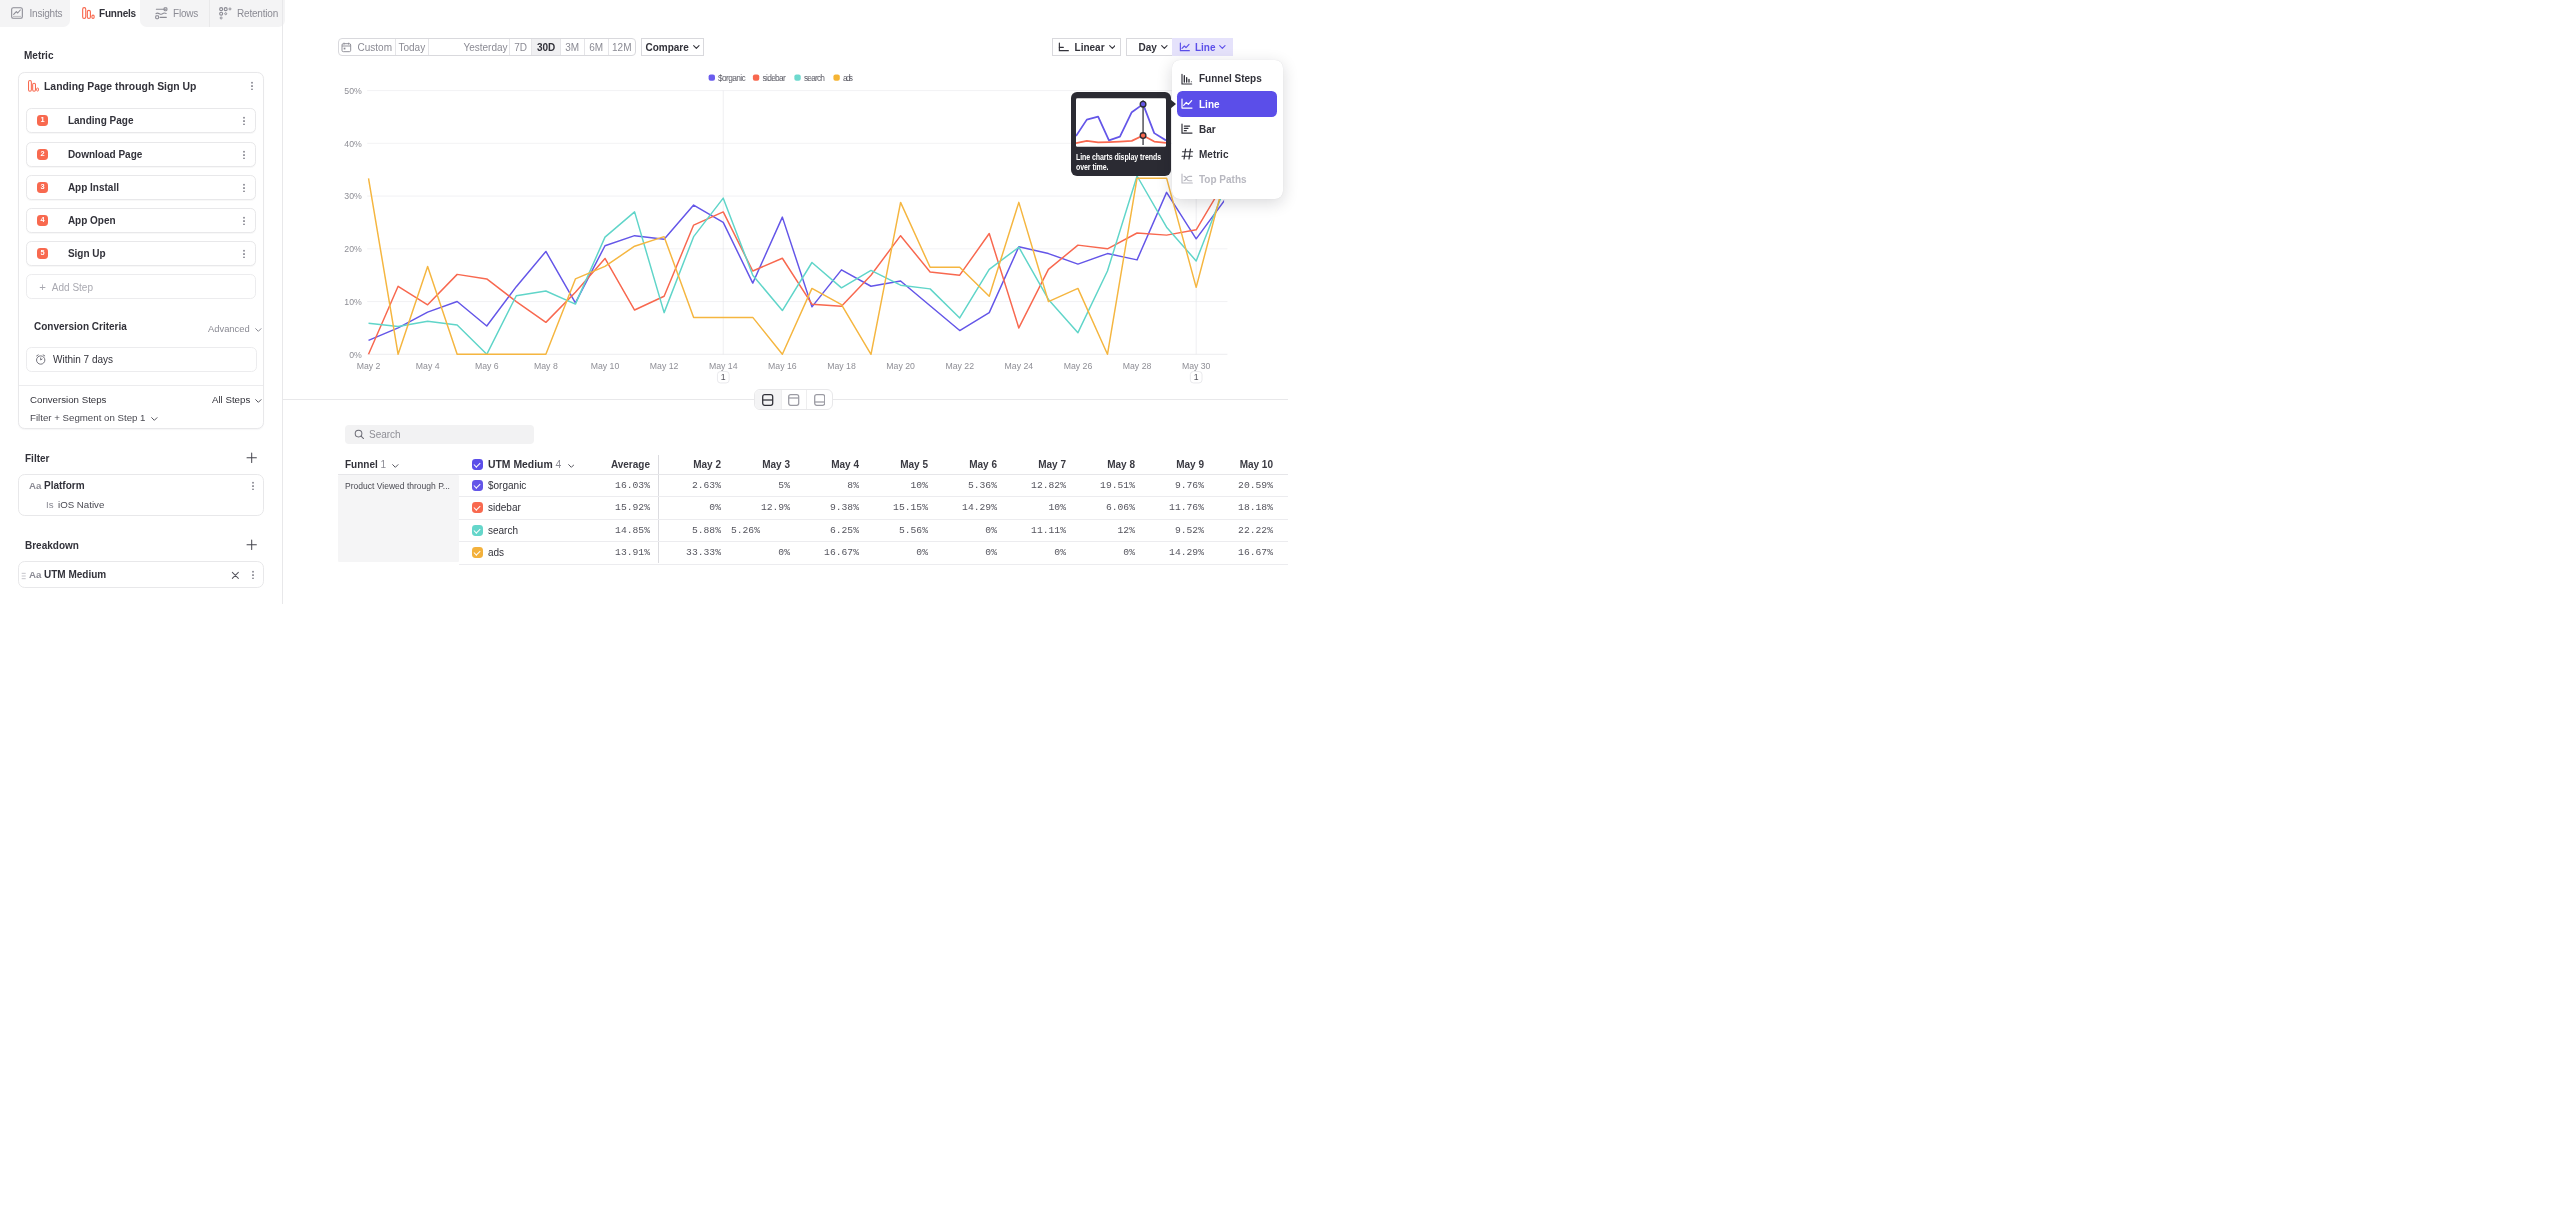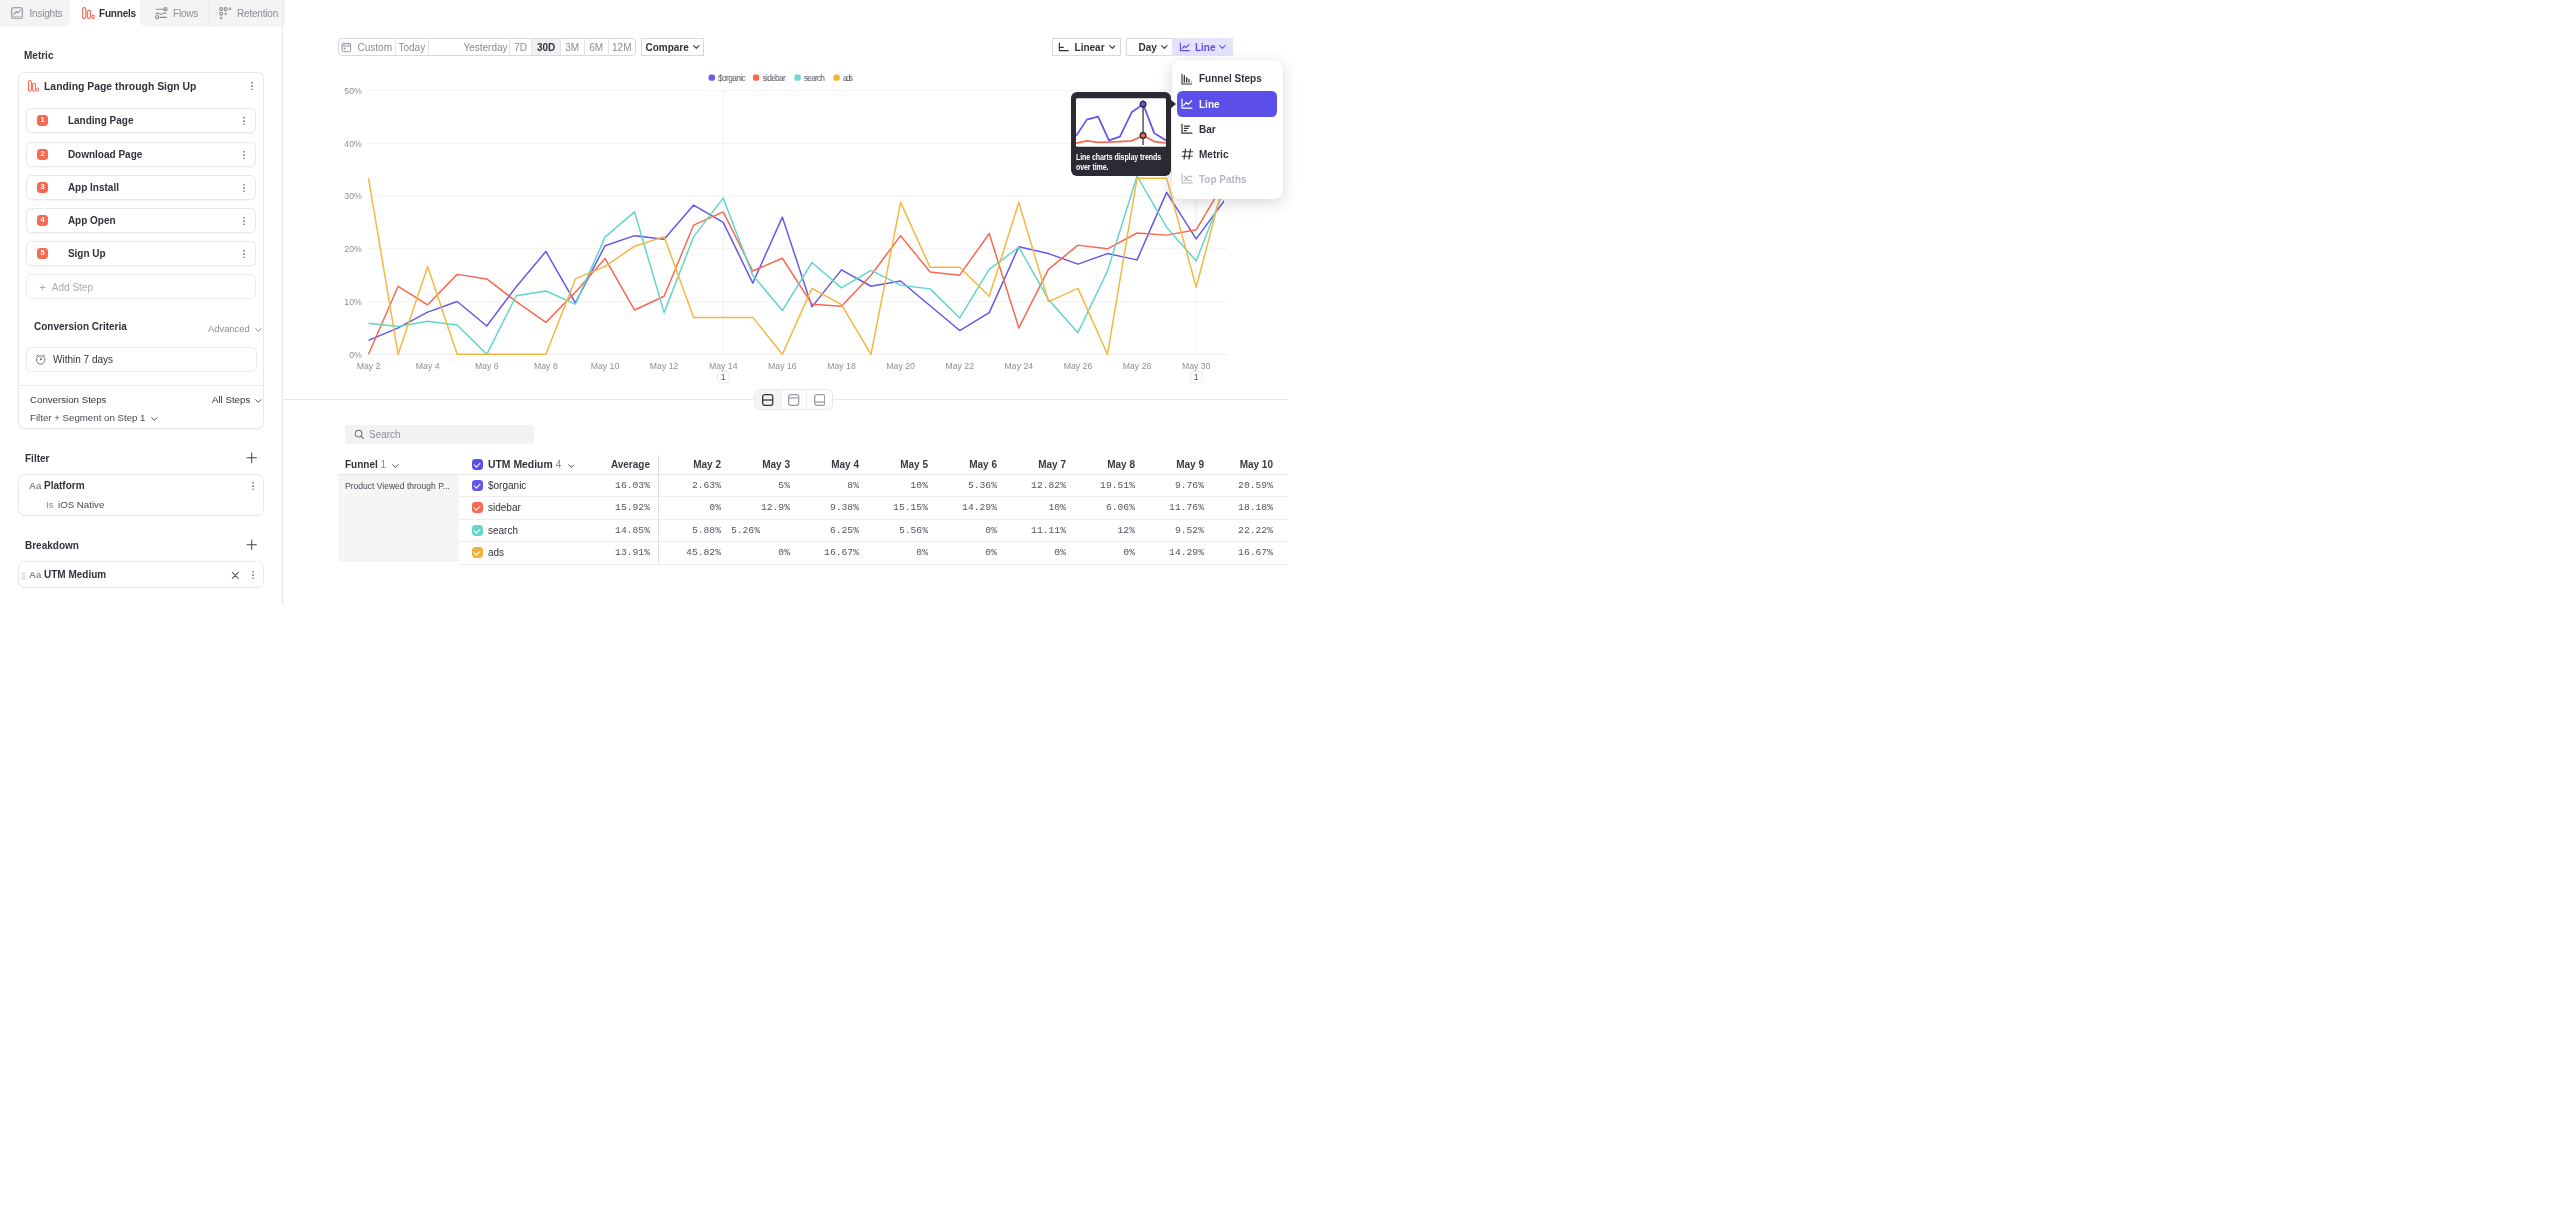--- a/index.html
+++ b/index.html
@@ -391,21 +391,21 @@
 <div class="val" style="left:693px;top:525px;">5.26%</div>
 <div class="val" style="left:792px;top:525px;">6.25%</div>
 <div class="val" style="left:861px;top:525px;">5.56%</div>
 <div class="val" style="left:930px;top:525px;">0%</div>
 <div class="val" style="left:999px;top:525px;">11.11%</div>
 <div class="val" style="left:1068px;top:525px;">12%</div>
 <div class="val" style="left:1137px;top:525px;">9.52%</div>
 <div class="val" style="left:1206px;top:525px;">22.22%</div>
 
 <div class="val" style="left:583px;top:547px;">13.91%</div>
-<div class="val" style="left:654px;top:547px;">45.82%</div>
+<div class="val" style="left:654px;top:547px;">33.33%</div>
 <div class="val" style="left:723px;top:547px;">0%</div>
 <div class="val" style="left:792px;top:547px;">16.67%</div>
 <div class="val" style="left:861px;top:547px;">0%</div>
 <div class="val" style="left:930px;top:547px;">0%</div>
 <div class="val" style="left:999px;top:547px;">0%</div>
 <div class="val" style="left:1068px;top:547px;">0%</div>
 <div class="val" style="left:1137px;top:547px;">14.29%</div>
 <div class="val" style="left:1206px;top:547px;">16.67%</div>
 
 <div class="abs" style="left:1172px;top:60px;width:111px;height:139px;background:#fff;border-radius:8px;box-shadow:0 4px 16px rgba(20,20,30,.16),0 0 0.7px rgba(20,20,30,.15);z-index:30;"></div>

